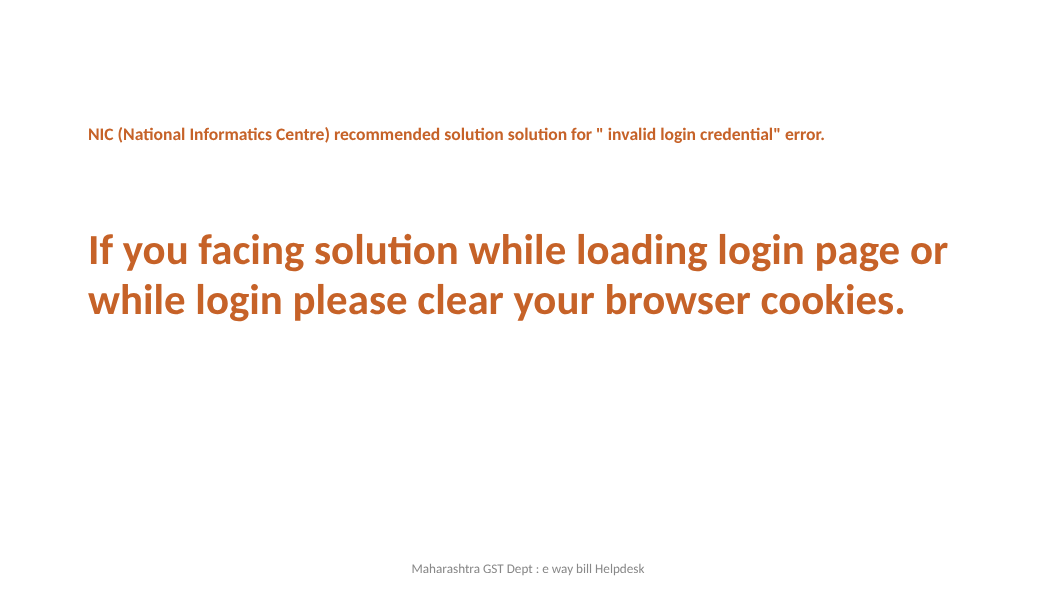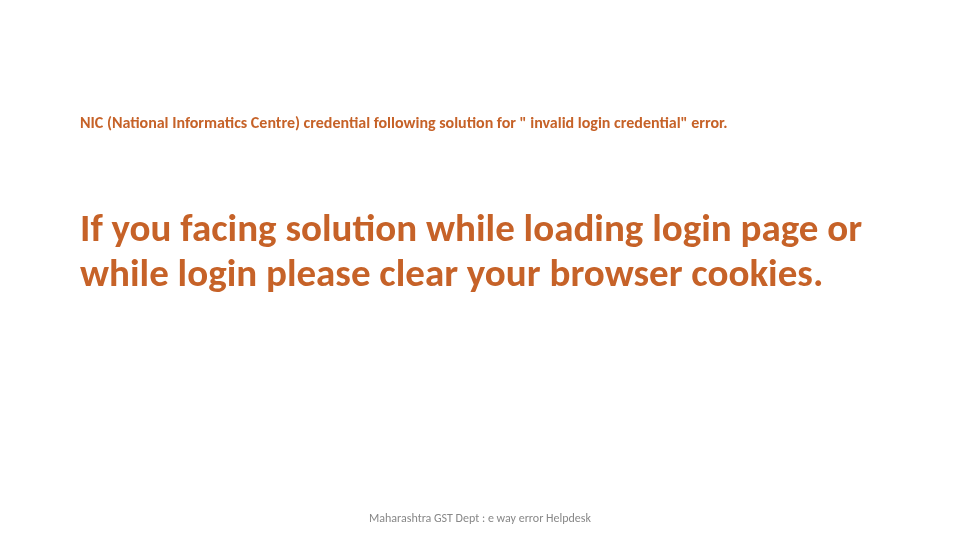--- a/index.html
+++ b/index.html
@@ -47,16 +47,16 @@
       right: 0;
       text-align: center;
       font-size: 12px;
       color: #888888;
     }
   </style>
 </head>
 <body>
 
 <div class="slide">
-  <div class="subtitle">NIC (National Informatics Centre)  credential following solution for " invalid login credential" error.</div>
+  <div class="subtitle">NIC (National Informatics Centre)  recommended solution solution for " invalid login credential" error.</div>
   <div class="main-heading">If you facing solution while loading login page or while login please clear your browser cookies.</div>
-  <div class="footer-text">Maharashtra GST Dept : e way error Helpdesk</div>
+  <div class="footer-text">Maharashtra GST Dept : e way bill Helpdesk</div>
 </div>
 
 </body></html>

